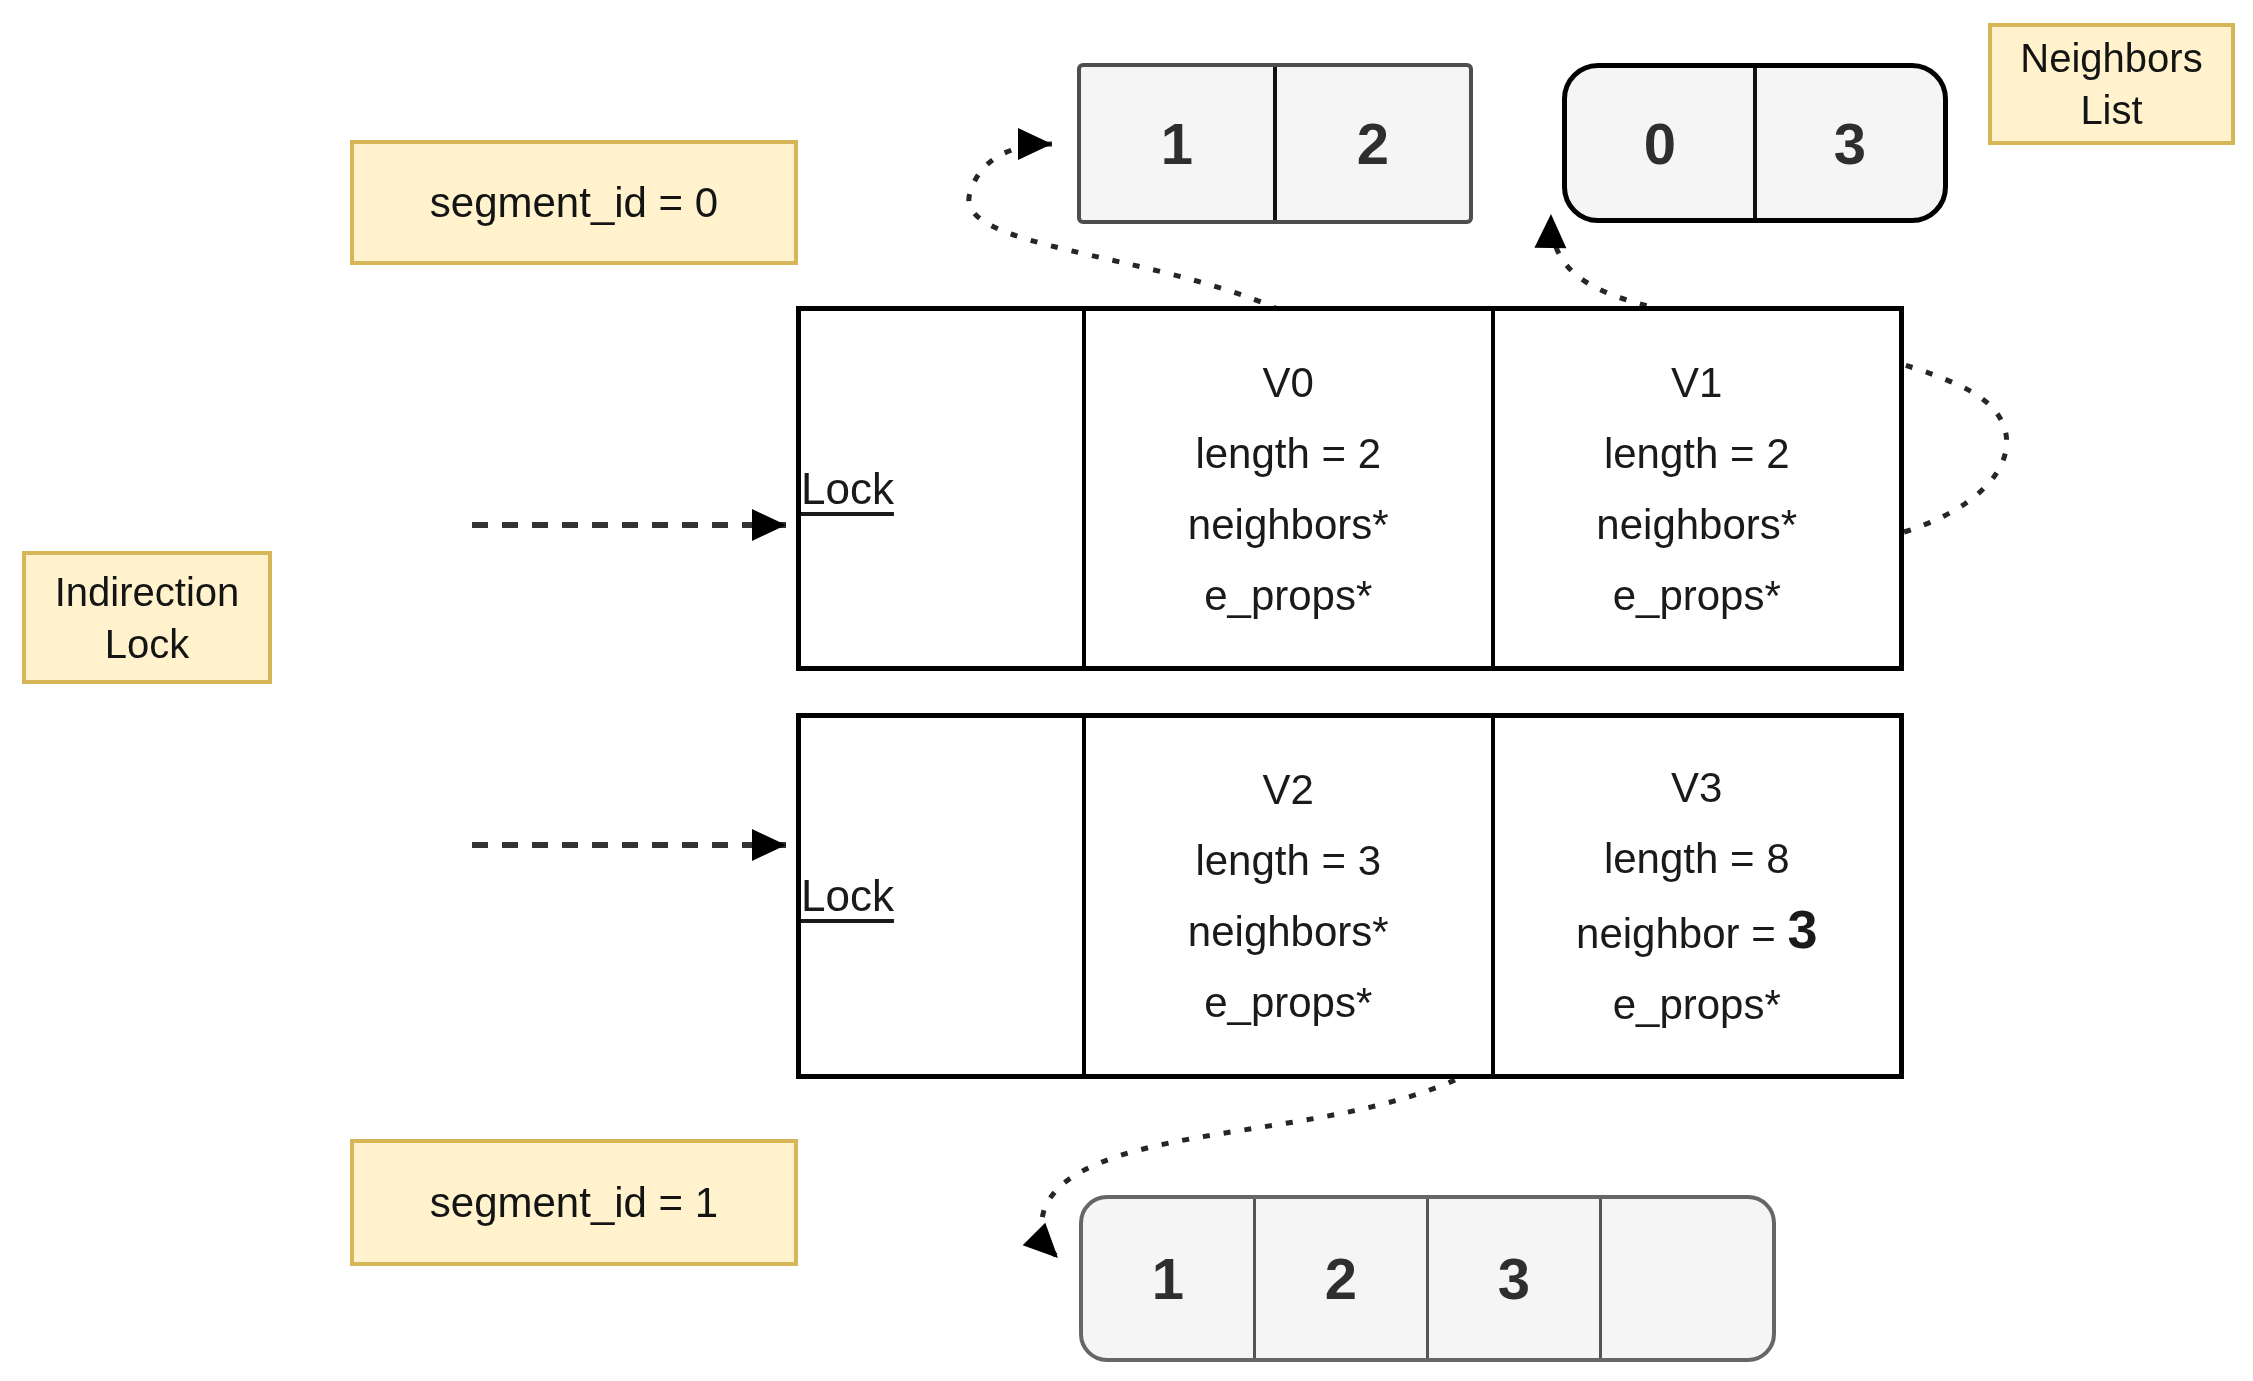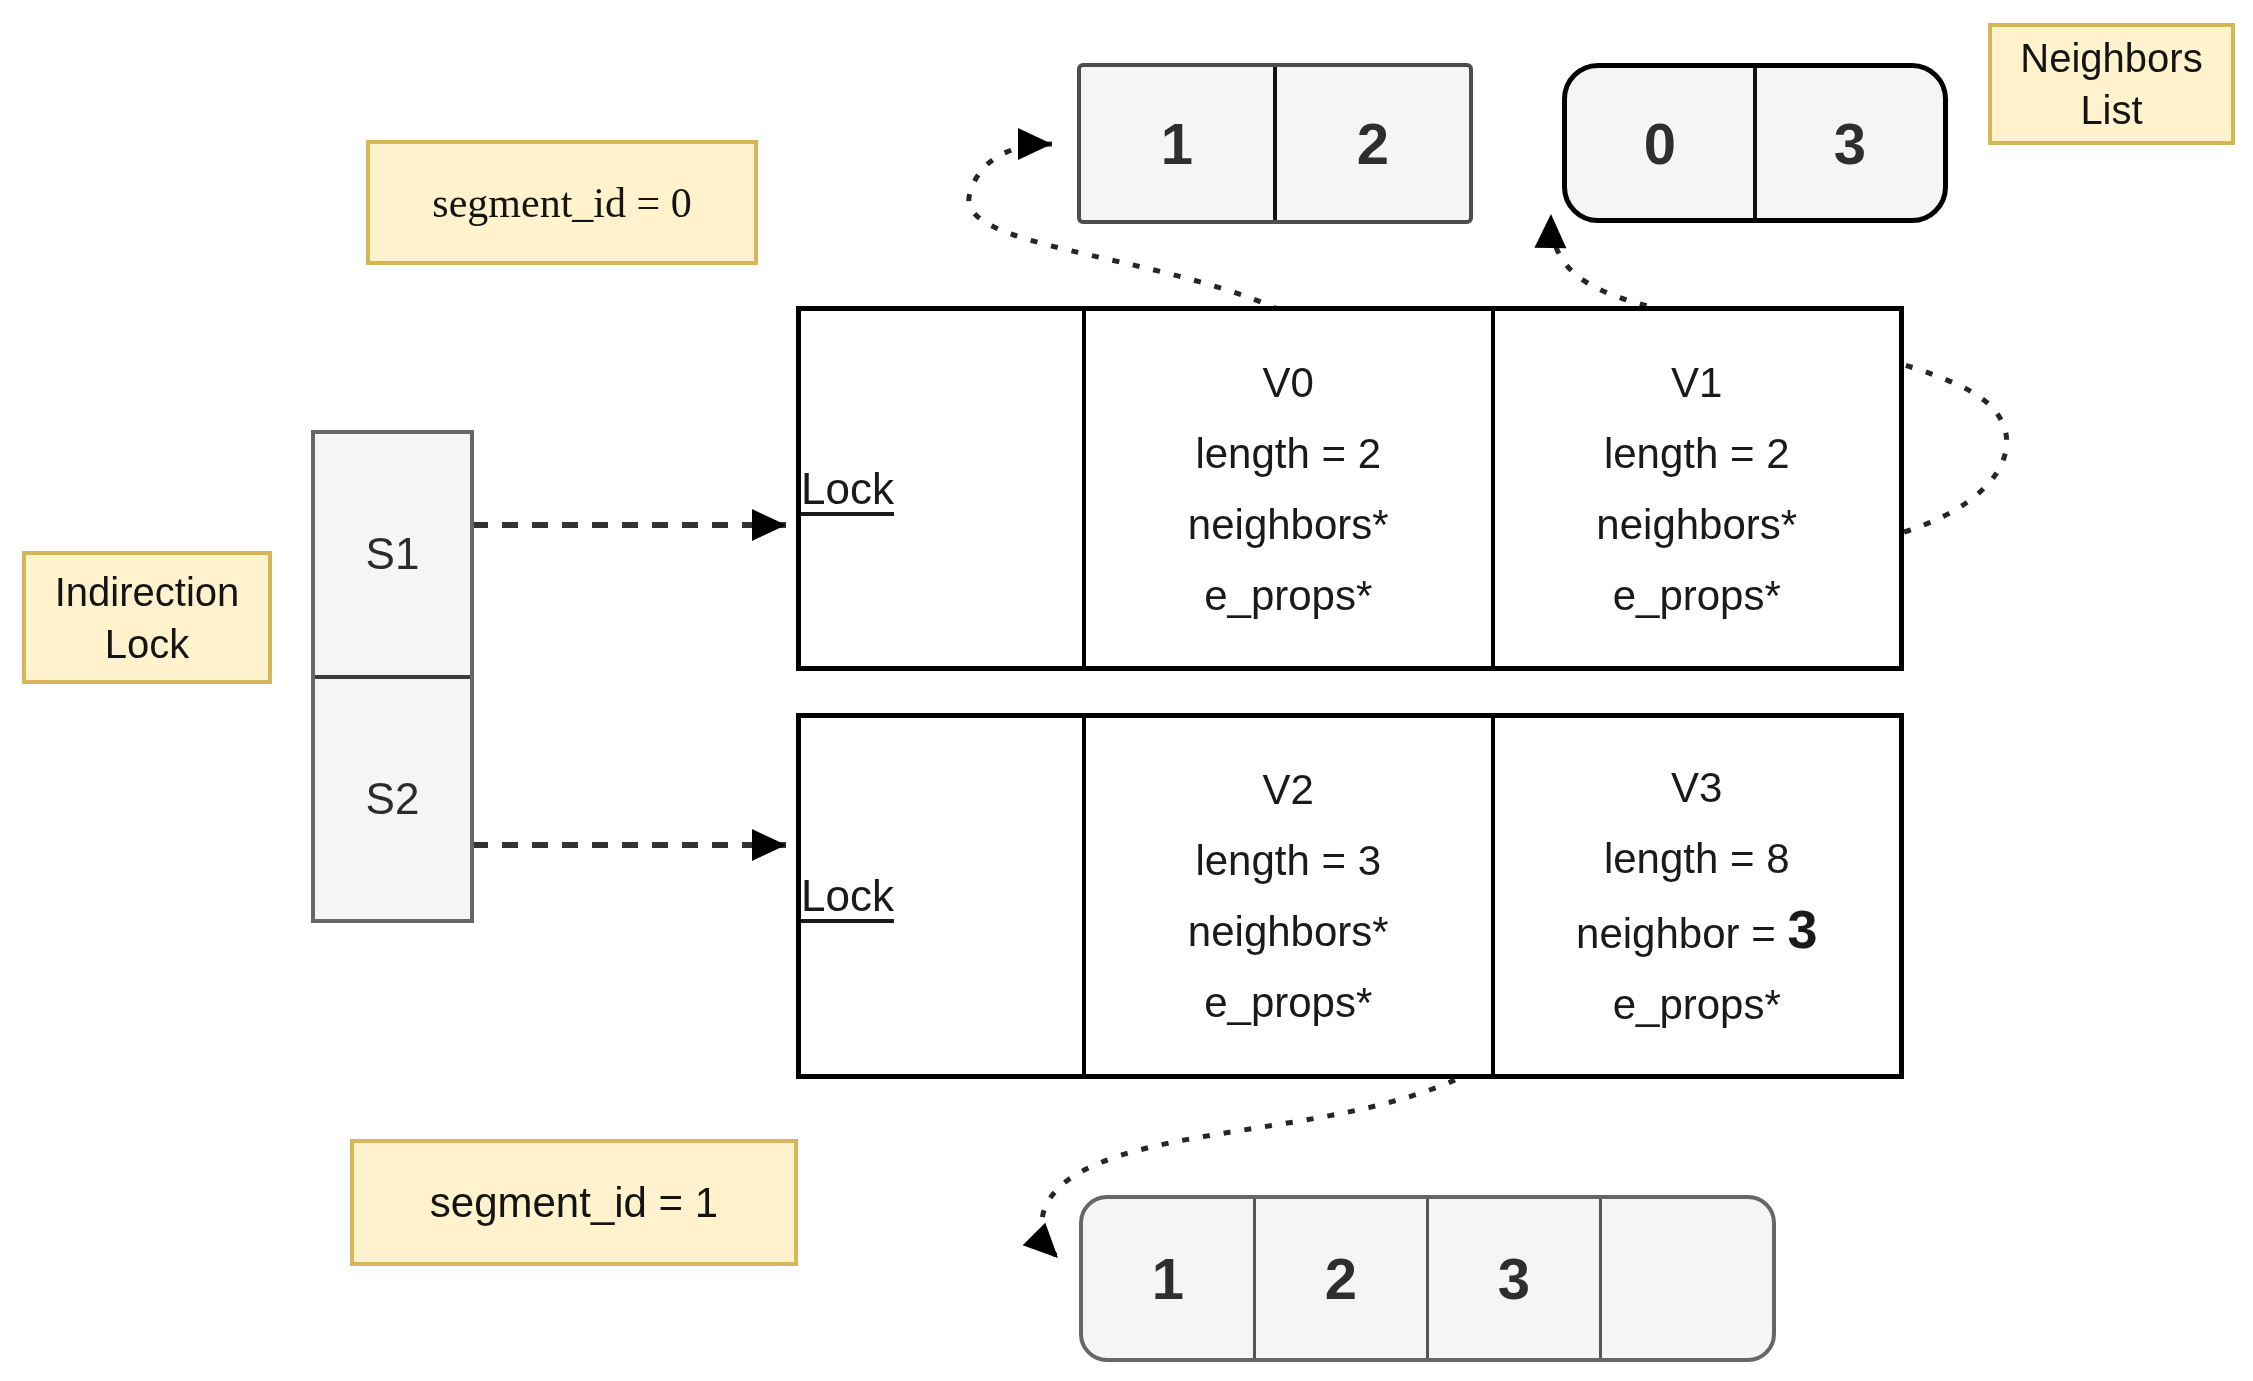--- a/index.html
+++ b/index.html
@@ -79,21 +79,21 @@
   <div id="list-b" class="abs listbox" style="left:1562px;top:63px;width:386px;height:160px;">
     <div class="cell">0</div>
     <div class="cell">3</div>
   </div>
 
   <div class="abs note" style="left:1988px;top:23px;width:247px;height:122px;font-size:40px;line-height:52px;">
     <span>Neighbors</span>
     <span>List</span>
   </div>
 
-  <div class="abs note" style="left:366px;top:140px;width:392px;height:125px;font-family:Liberation Serif, serif;">
+  <div class="abs note" style="left:350px;top:140px;width:448px;height:125px;">
     <span>segment_id = 0</span>
   </div>
 
   <div class="abs segment" style="left:796px;top:306px;width:1108px;height:365px;">
     <div class="lock-cell">
       <span>Lock</span>
     </div>
     <div class="v-cell">
       <span>V0</span>
       <span>length = 2</span>
@@ -101,28 +101,20 @@
       <span>e_props*</span>
     </div>
     <div class="v-cell">
       <span>V1</span>
       <span>length = 2</span>
       <span>neighbors*</span>
       <span>e_props*</span>
     </div>
   </div>
 
-  <div class="abs indcol" style="left:311px;top:430px;width:163px;height:493px;">
-    <div class="slot">
-      <span>S1</span>
-    </div>
-    <div class="slot">
-      <span>S2</span>
-    </div>
-  </div>
 
   <div class="abs note" style="left:22px;top:551px;width:250px;height:133px;font-size:40px;line-height:52px;text-align:right;">
     <span>Indirection</span>
     <span>Lock</span>
   </div>
 
   <div class="abs segment" style="left:796px;top:713px;width:1108px;height:366px;">
     <div class="lock-cell">
       <span>Lock</span>
     </div>

